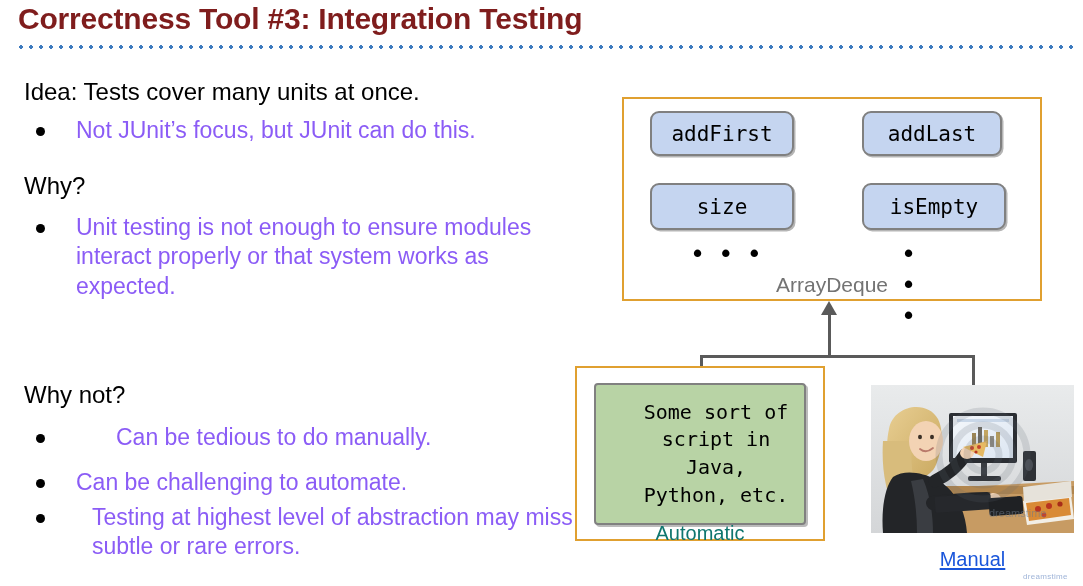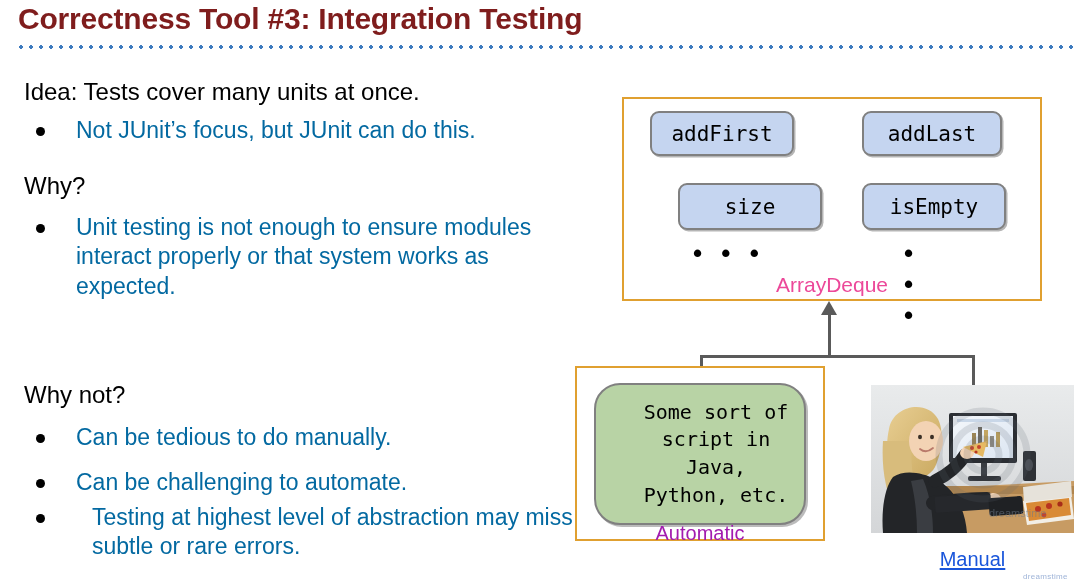--- a/index.html
+++ b/index.html
@@ -64,21 +64,21 @@
     flex: 0 0 auto;
     width: 9px;
     height: 9px;
     border-radius: 50%;
     background: #000000;
     margin-top: 11px;
     margin-right: 31px;
   }
   .bullet-text {
     font-size: 23px;
-    color: #0369a1;
+    color: #8b5cf6;
     line-height: 1.28;
   }
   .nowrap { white-space: nowrap; }
 
   
   #diagram { position: absolute; left: 0; top: 0; width: 910px; height: 586px; }
 
   #arraydeque-box {
     position: absolute;
     left: 622px;
@@ -98,42 +98,42 @@
     display: flex;
     align-items: center;
     justify-content: center;
     font-family: "DejaVu Sans Mono", monospace;
     font-size: 21px;
     color: #000000;
     box-sizing: border-box;
   }
   #mb-addfirst { left: 650px; top: 111px; width: 144px; height: 45px; }
   #mb-addlast  { left: 862px; top: 111px; width: 140px; height: 45px; }
-  #mb-size     { left: 678px; top: 183px; width: 144px; height: 47px; }
+  #mb-size     { left: 650px; top: 183px; width: 144px; height: 47px; }
   #mb-isempty  { left: 862px; top: 183px; width: 144px; height: 47px; }
 
   .ellipsis-dots {
     position: absolute;
     font-size: 26px;
     font-weight: bold;
     letter-spacing: 6px;
     color: #000000;
     font-family: "Liberation Sans", sans-serif;
   }
   #dots-left  { left: 693px; top: 238px; }
   #dots-right { left: 904px; top: 238px; }
 
   #arraydeque-label {
     position: absolute;
     left: 622px;
     top: 273px;
     width: 420px;
     text-align: center;
     font-size: 21px;
-    color: #ec4899;
+    color: #737373;
   }
 
   
   .conn {
     position: absolute;
     background: #5A5A5A;
   }
   #conn-vert-up   { left: 828px; top: 313px; width: 3px; height: 45px; }
   #conn-horiz     { left: 700px; top: 355px; width: 275px; height: 3px; }
   #conn-drop-left { left: 700px; top: 355px; width: 3px; height: 35px; }
@@ -159,21 +159,21 @@
     box-sizing: border-box;
     background: #ffffff;
   }
   #script-box {
     position: absolute;
     left: 594px;
     top: 383px;
     width: 212px;
     height: 142px;
     border: 2px solid #808080;
-    border-radius: 26px;
+    border-radius: 4px;
     background: #B8D3A5;
     box-shadow: 2px 2px 0 rgba(120,120,120,0.5);
     box-sizing: border-box;
     display: flex;
     align-items: center;
     justify-content: center;
     text-align: center;
     font-family: "DejaVu Sans Mono", monospace;
     font-size: 20px;
     line-height: 1.38;
@@ -181,21 +181,21 @@
     white-space: pre-line;
     padding-left: 32px;
   }
   #automatic-caption {
     position: absolute;
     left: 575px;
     top: 522px;
     width: 250px;
     text-align: center;
     font-size: 20px;
-    color: #a21caf;
+    color: #0f766e;
   }
 
   
   #manual-photo {
     position: absolute;
     left: 871px;
     top: 385px;
     width: 203px;
     height: 148px;
     overflow: hidden;
@@ -243,21 +243,21 @@
 
     <div class="lead-line" style="top:112px;">Why?</div>
 
     <div class="bullet-row" style="top:153px;">
       <span class="bullet-dot"></span>
       <span class="bullet-text" style="width:470px;">Unit testing is not enough to ensure modules interact properly or that system works as expected.</span>
     </div>
 
     <div class="lead-line" style="top:321px;">Why not?</div>
 
-    <div class="bullet-row" style="top:363px;">
+    <div class="bullet-row" style="top:363px;gap:40px;">
       <span class="bullet-dot"></span>
       <span class="bullet-text nowrap">Can be tedious to do manually.</span>
     </div>
 
     <div class="bullet-row" style="top:408px;">
       <span class="bullet-dot"></span>
       <span class="bullet-text nowrap">Can be challenging to automate.</span>
     </div>
 
     <div class="bullet-row" style="top:443px;gap:16px;">

